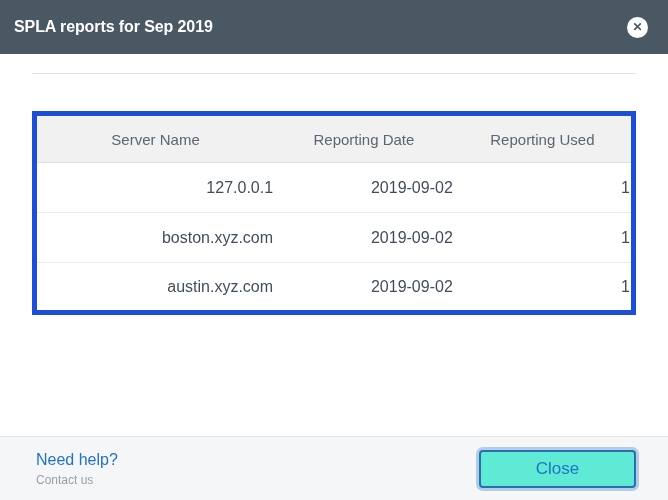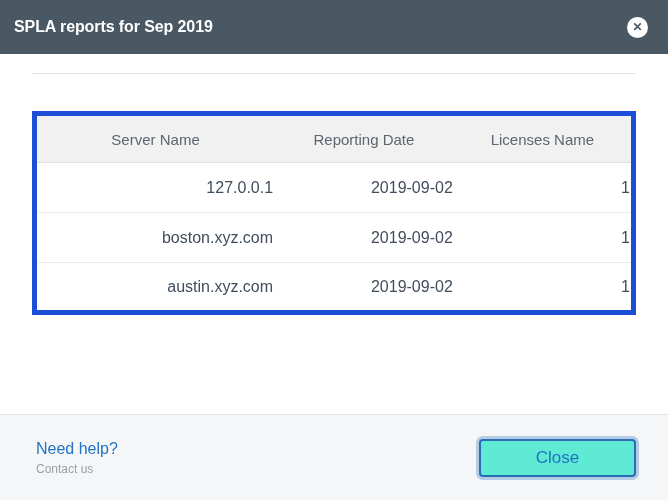--- a/index.html
+++ b/index.html
@@ -90,21 +90,21 @@
   .reports-table tbody tr:last-child { border-bottom: none; margin-left: 24px; }
   .reports-table td {
     font-size: 16px;
     color: #424d5c;
     text-align: right;
   }
   
   .modal-footer {
     position: absolute;
     left: 0; right: 0; bottom: 0;
-    height: 86px;
+    height: 64px;
     background: #f5f6f7;
     border-top: 1px solid #e6e6e6;
     display: flex;
     align-items: center;
     padding: 0 32px 0 36px;
   }
   .help-block { display: flex; flex-direction: column; }
   .help-link {
     color: #2273c3;
     font-size: 16px;
@@ -143,21 +143,21 @@
   </div>
 
   <div class="modal-body">
     <div class="divider"></div>
 
     <table class="reports-table">
       <thead>
         <tr>
           <th>Server Name</th>
           <th>Reporting Date</th>
-          <th>Licenses Name</th>
+          <th>Reporting Used</th>
         </tr>
       </thead>
       <tbody>
         <tr>
           <td>127.0.0.1</td>
           <td>2019-09-02</td>
           <td>1</td>
         </tr>
         <tr>
           <td>boston.xyz.com</td>

